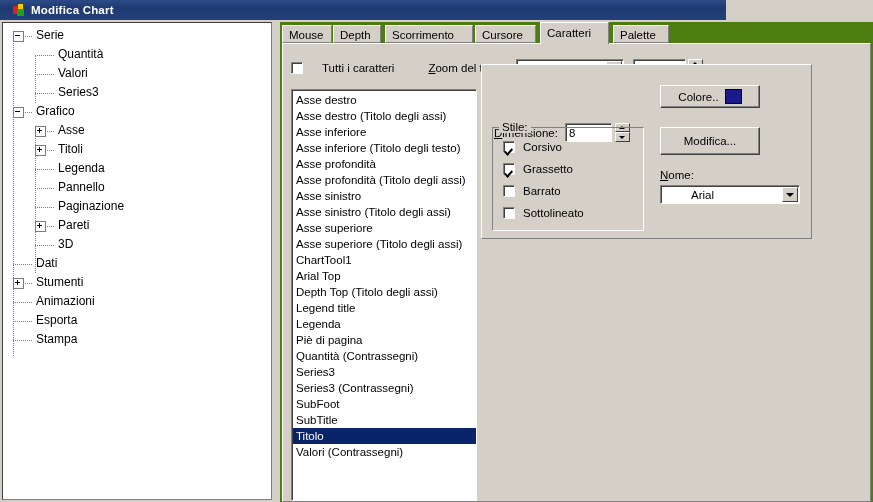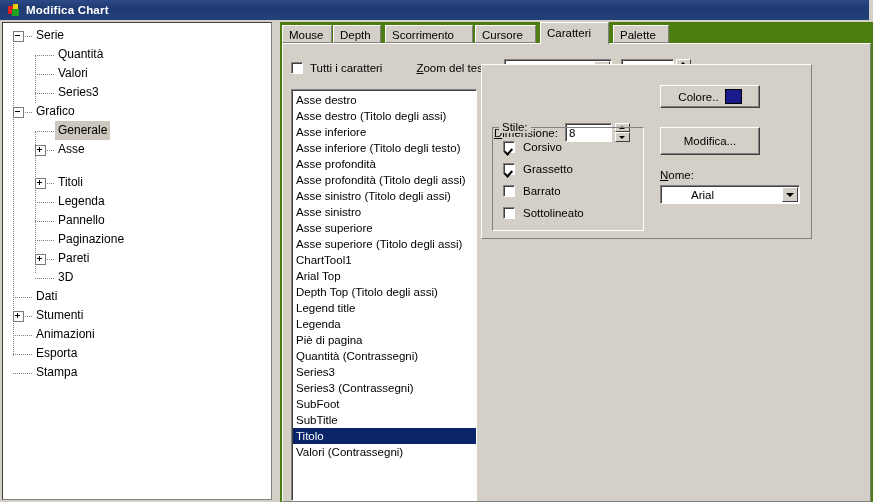--- a/index.html
+++ b/index.html
@@ -8,24 +8,24 @@
     overflow: hidden;
     background: #d4d0c8;
     font-family: "Liberation Sans", sans-serif;
     font-size: 11px;
     color: #000;
   }
   #root { position: relative; width: 873px; height: 502px; }
 
   
   .titlebar {
-    position: absolute; left: 0; top: 0; width: 869px; height: 20px;
+    position: absolute; left: 0; top: 0; width: 726px; height: 20px;
     background: linear-gradient(to bottom, #2c4a86 0%, #1f3a72 40%, #24407a 100%);
     display: flex; align-items: center;
-    box-sizing: border-box; padding-left: 7px;
+    box-sizing: border-box; padding-left: 12px;
   }
   .title-icon {
     width: 14px; height: 14px; position: relative; margin-right: 5px; flex: 0 0 auto;
   }
   .title-icon .p1 { position:absolute; left:1px; top:3px; width:6px; height:8px; background:#e02020; }
   .title-icon .p2 { position:absolute; left:6px; top:1px; width:5px; height:6px; background:#f0d000; }
   .title-icon .p3 { position:absolute; left:5px; top:6px; width:7px; height:7px; background:#20a020; }
   .title-text {
     color: #fff; font-weight: bold; font-size: 11.5px; letter-spacing: .2px;
   }
@@ -112,21 +112,21 @@
     border: 1px solid #808080;
     border-right-color: #fff; border-bottom-color: #fff;
     box-shadow: inset 1px 1px 0 #404040;
     box-sizing: border-box; position: relative; flex: 0 0 auto;
   }
   .chk.checked::after {
     content: ""; position: absolute; left: 2px; top: 5px;
     width: 3px; height: 6px; border: solid #000;
     border-width: 0 2px 2px 0; transform: rotate(42deg);
   }
-  .cklabel { margin-left: 7px; font-size: 11.5px; text-align: center; }
+  .cklabel { margin-left: 19px; font-size: 11.5px; text-align: center; }
   .zlabel { margin-left: 34px; font-size: 11.5px; }
   .uline { text-decoration: underline; }
 
   .combo {
     position: relative; height: 19px; background: #fff;
     border: 1px solid #808080;
     border-right-color: #fff; border-bottom-color: #fff;
     box-shadow: inset 1px 1px 0 #404040;
     box-sizing: border-box;
     display: flex; align-items: center;
@@ -252,29 +252,25 @@
         <div class="tnode" style="height: 19px;">
           <span class="dots" style="position: absolute; left: 28px; top: 10px; width: 19px;"></span>
           <span class="lbl" style="position: absolute; left: 48px;">Series3</span>
         </div>
         <div class="tnode" style="height: 19px;">
           <span class="tog" style="position: absolute; left: 6px; top: 5px;"></span>
           <span class="dots" style="position: absolute; left: 18px; top: 10px; width: 7px;"></span>
           <span class="lbl" style="position: absolute; left: 26px;">Grafico</span>
         </div>
         <div class="tnode" style="height: 19px;">
-          <span class="dots" style="position: absolute; left: 28px; top: 10px; width: 19px;"></span>
-          <span class="lbl sel" style="position: absolute; left: 48px;">Generale</span>
-        </div>
-        <div class="tnode" style="height: 19px;">
           <span class="tog plus" style="position: absolute; left: 28px; top: 5px;"></span>
           <span class="dots" style="position: absolute; left: 40px; top: 10px; width: 7px;"></span>
           <span class="lbl" style="position: absolute; left: 48px;">Asse</span>
         </div>
-        <div class="tnode" style="height: 19px; margin-top: 14px;">
+        <div class="tnode" style="height: 19px;">
           <span class="tog plus" style="position: absolute; left: 28px; top: 5px;"></span>
           <span class="dots" style="position: absolute; left: 40px; top: 10px; width: 7px;"></span>
           <span class="lbl" style="position: absolute; left: 48px;">Titoli</span>
         </div>
         <div class="tnode" style="height: 19px;">
           <span class="dots" style="position: absolute; left: 28px; top: 10px; width: 19px;"></span>
           <span class="lbl" style="position: absolute; left: 48px;">Legenda</span>
         </div>
         <div class="tnode" style="height: 19px;">
           <span class="dots" style="position: absolute; left: 28px; top: 10px; width: 19px;"></span>
@@ -355,22 +351,22 @@
         <div class="plainlabel" style="margin-left:5px;">%</div>
       </div>
 
       <div class="listbox" id="elements-list">
           <div class="litem">Asse destro</div>
           <div class="litem">Asse destro (Titolo degli assi)</div>
           <div class="litem">Asse inferiore</div>
           <div class="litem">Asse inferiore (Titolo degli testo)</div>
           <div class="litem">Asse profondità</div>
           <div class="litem">Asse profondità (Titolo degli assi)</div>
+          <div class="litem">Asse sinistro</div>
           <div class="litem">Asse sinistro (Titolo degli assi)</div>
-          <div class="litem">Asse sinistro</div>
           <div class="litem">Asse superiore</div>
           <div class="litem">Asse superiore (Titolo degli assi)</div>
           <div class="litem">ChartTool1</div>
           <div class="litem">Arial Top</div>
           <div class="litem">Depth Top (Titolo degli assi)</div>
           <div class="litem">Legend title</div>
           <div class="litem">Legenda</div>
           <div class="litem">Piè di pagina</div>
           <div class="litem">Quantità (Contrassegni)</div>
           <div class="litem">Series3</div>

